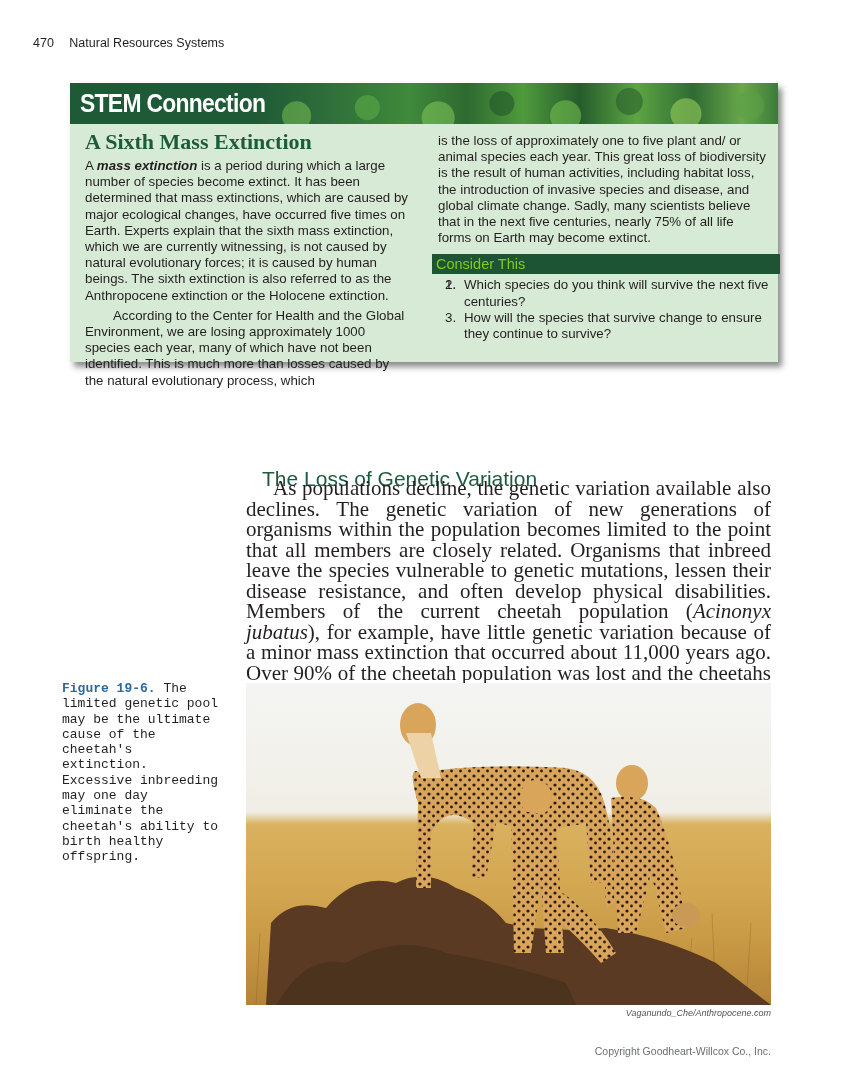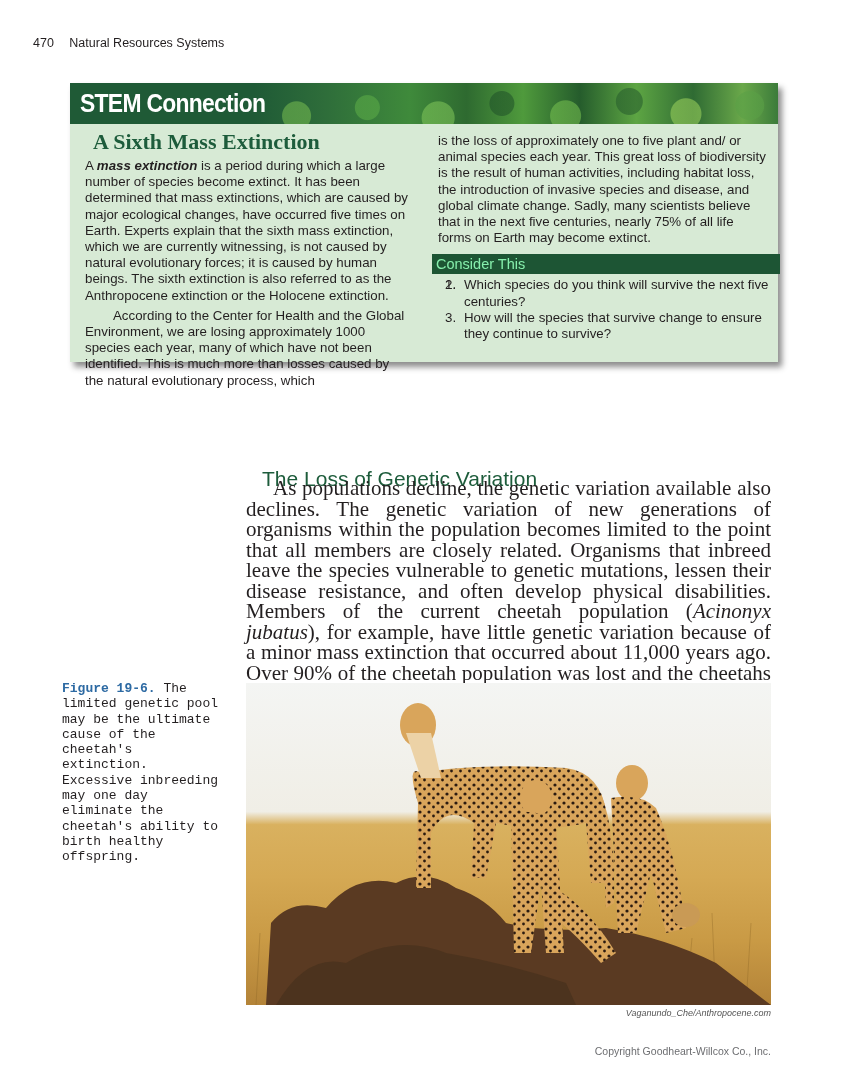--- a/index.html
+++ b/index.html
@@ -43,26 +43,26 @@
   .col-left {
     position: absolute; left: 11px; top: 6px; width: 333px;
     font-size: 13.3px; line-height: 16.2px;
   }
   .col-right {
     position: absolute; left: 364px; top: 5px; width: 340px;
     font-size: 13.3px; line-height: 16.2px;
   }
   .box-heading {
     font-family: "Liberation Serif", serif; font-weight: bold; font-size: 22px;
-    color: #1d5c3b; margin: 0 0 3px 12px; line-height: 24px;
+    color: #1d5c3b; margin: 0 0 3px 4px; line-height: 24px;
   }
   .col-left p, .col-right p { margin: 4px; }
   .indent { text-indent: 28px; }
   .consider-bar {
-    margin: 8px 0 0 -2px; background: #1d5534; color: #86efac; font-size: 14.5px;
+    margin: 8px 0 0 -2px; background: #1d5534; color: #84cc16; font-size: 14.5px;
     padding: 1px 4px; width: 340px; height: 18px; line-height: 18px;
   }
   .questions { margin: 3px 0 0 0; padding: 0; list-style: none; }
   .questions li { position: relative; padding-left: 30px; }
   .questions .num { position: absolute; left: 11px; }
 
   
   .section-heading {
     position: absolute; left: 246px; top: 451px; font-size: 21px; color: #1d5c3b;
     margin: 16px; font-weight: normal;

